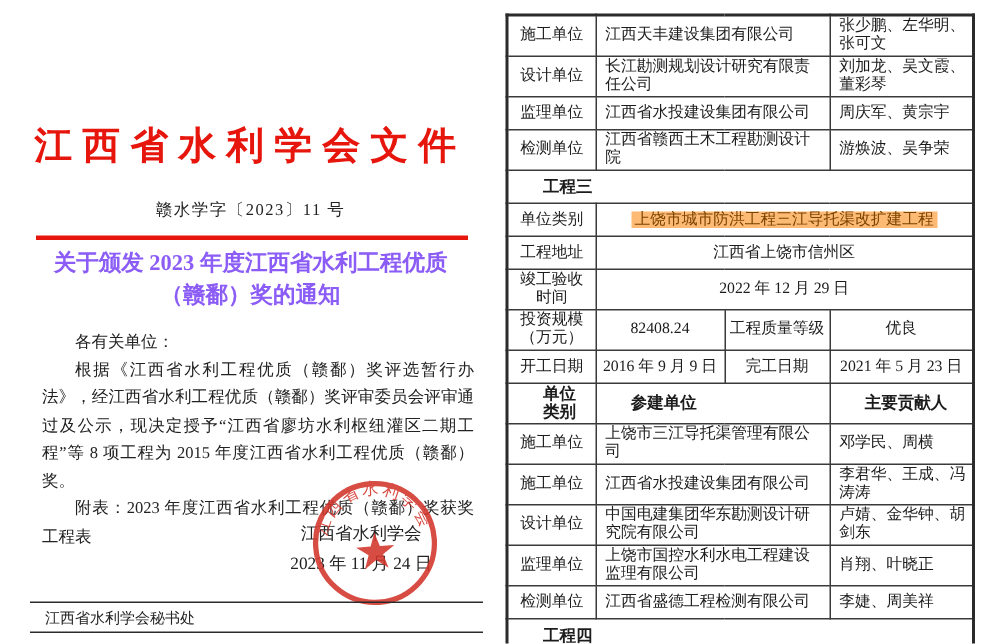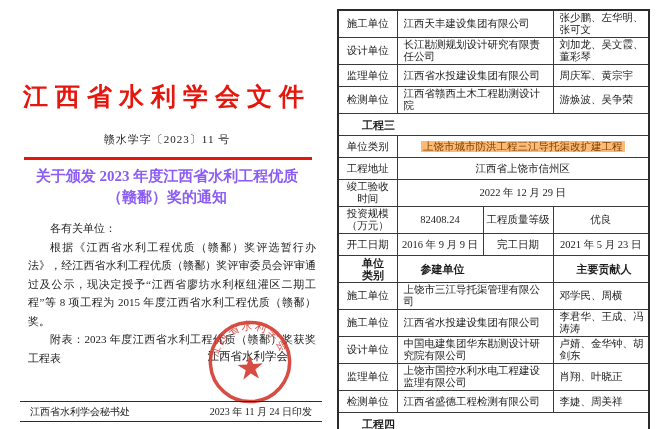--- a/index.html
+++ b/index.html
@@ -47,34 +47,34 @@
 （赣鄱）奖的通知</div>
 
     <div class="text-area">
       <p class="salutation">各有关单位：</p>
       <p>根据《江西省水利工程优质（赣鄱）奖评选暂行办法》，经江西省水利工程优质（赣鄱）奖评审委员会评审通过及公示，现决定授予“江西省廖坊水利枢纽灌区二期工程”等 8 项工程为 2015 年度江西省水利工程优质（赣鄱）奖。</p>
       <p>附表：2023 年度江西省水利工程优质（赣鄱）奖获奖工程表</p>
     </div>
 
     <div class="sign-block">
       <div>江西省水利学会</div>
+      <div>2023 年 11 月 24 日</div>
     </div>
 
     <svg class="seal" viewBox="0 0 100 100">
       <circle cx="50" cy="50" r="45" fill="none" stroke="#d2342a" stroke-width="4"></circle>
       <path id="sealArc" d="M 15,62 A 37,37 0 1 1 85,62" fill="none"></path>
       <text fill="#d2342a" font-size="12.5" letter-spacing="2">
         <textPath href="#sealArc" startOffset="14%">江西省水利学会</textPath>
       </text>
       <polygon fill="#d2342a" points="50,42 53.5,52.5 64.5,52.5 55.5,59 59,69.5 50,63 41,69.5 44.5,59 35.5,52.5 46.5,52.5"></polygon>
     </svg>
 
     <div class="doc-footer">
       <span>江西省水利学会秘书处</span>
-      <span>2023 年 11 月 24 日印发</span>
     </div>
   </div>
 
   <table class="award-table">
     <colgroup>
         <col style="width:59px">
         <col style="width:86px">
         <col style="width:70px">
         <col style="width:96px">
       </colgroup>

